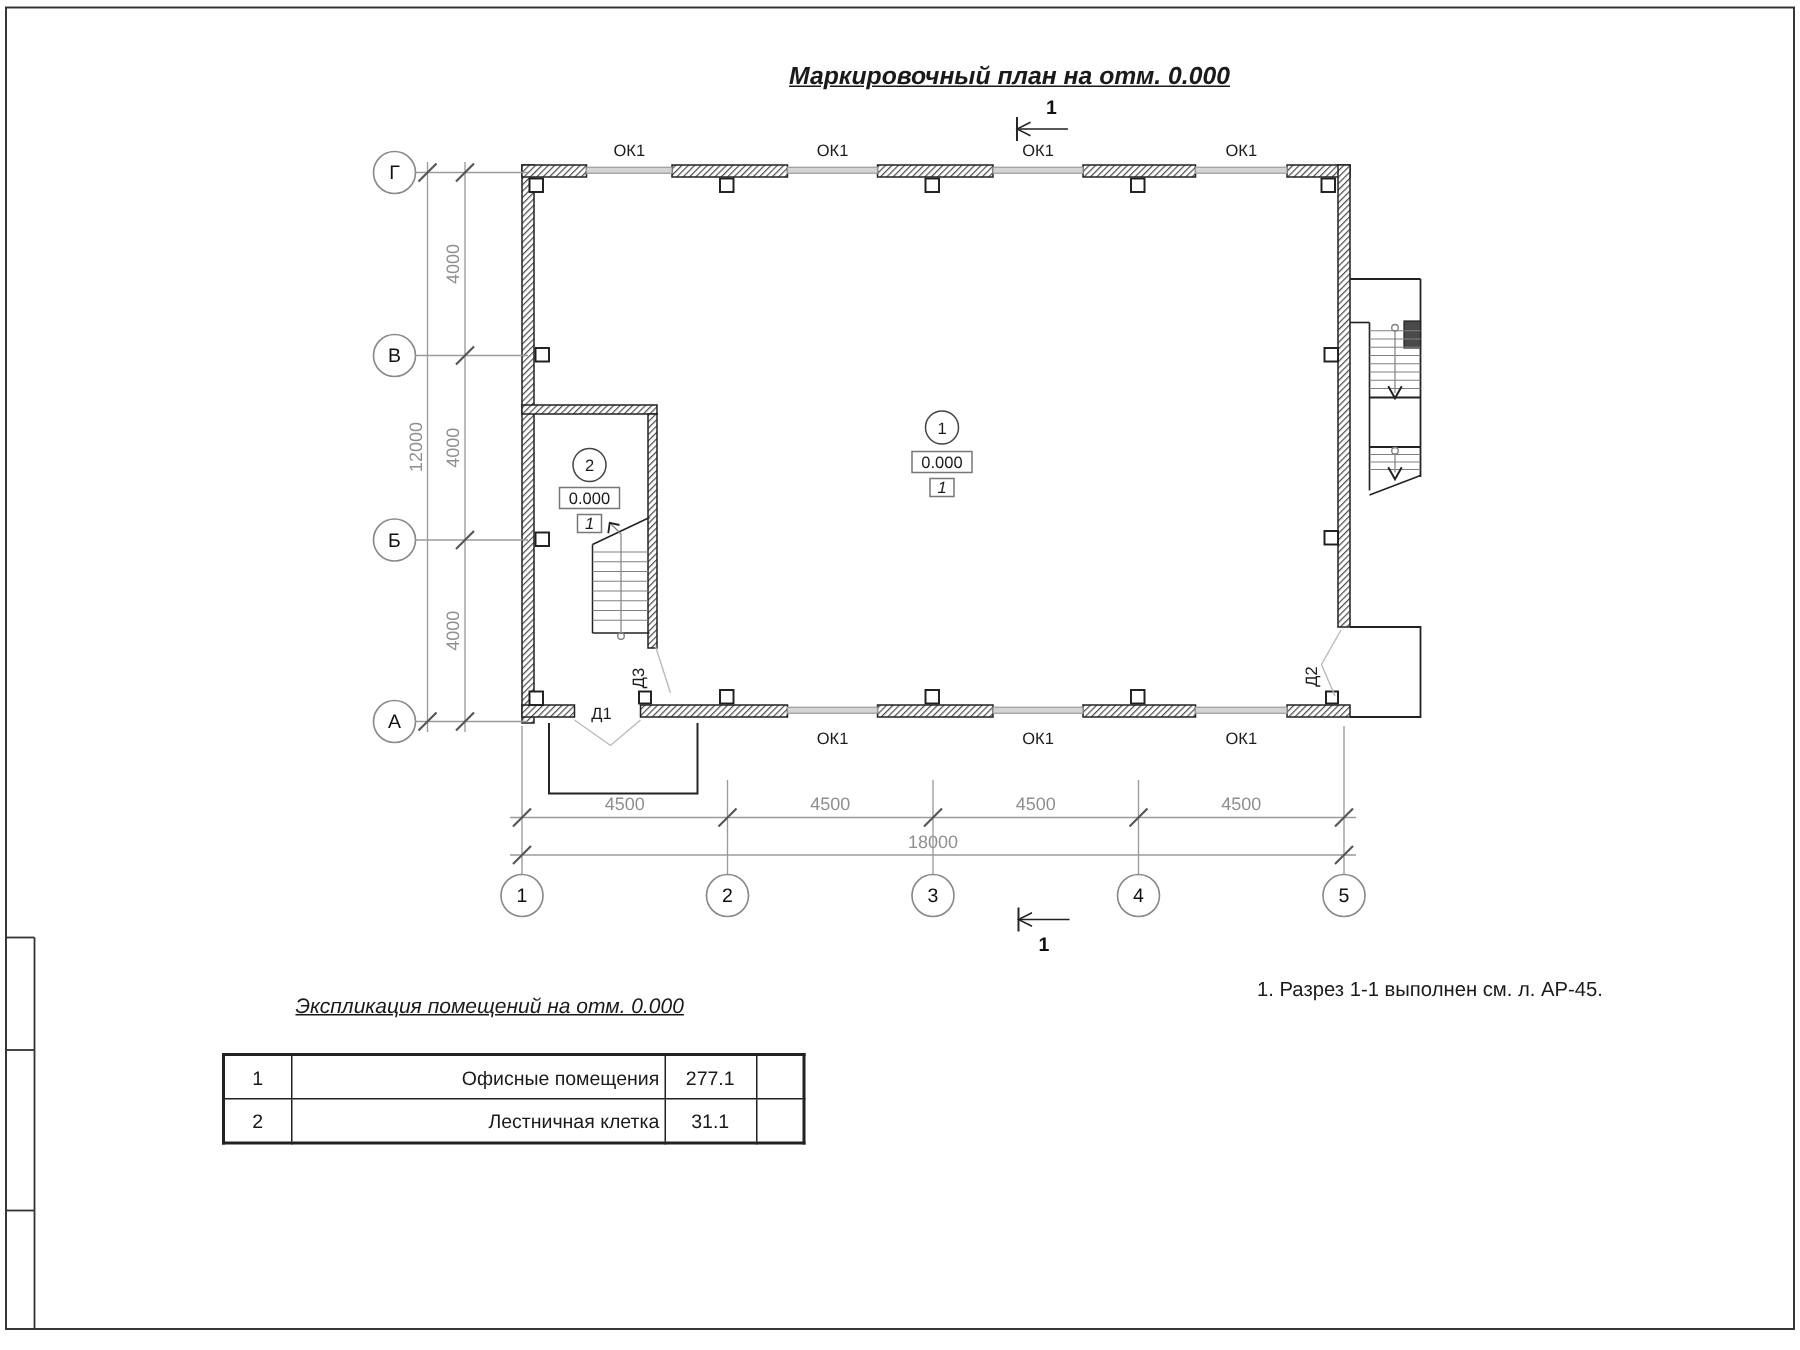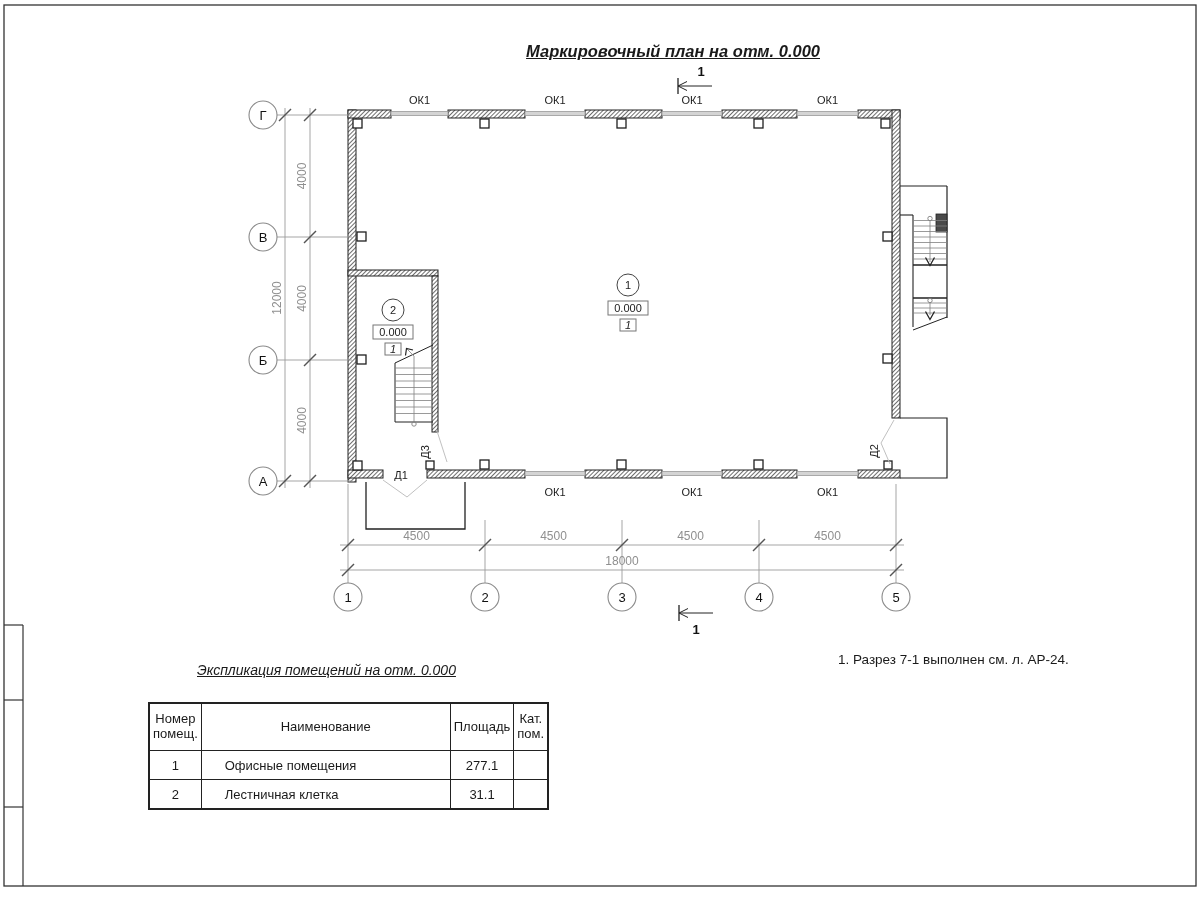--- a/index.html
+++ b/index.html
@@ -33,21 +33,21 @@
   }
   .note{position:absolute;left:838px;top:652px;font-size:13.5px;}
 
   .expl{position:absolute;left:148px;top:702px;}
   .expl table{border-collapse:collapse;table-layout:fixed;font-size:13px;}
   .expl td{border:1.5px solid #222;padding:1px 3px;text-align:center;vertical-align:middle;overflow:hidden;}
   .expl table{border:2px solid #222;}
   .expl tr.hdr td{height:44px;line-height:1.15;}
   .expl tr.row td{height:26px;}
   .expl tr.total td{height:22px;border-top:2.5px solid #222;}
-  .expl td.nm{text-align:left;padding-left:23px;}
+  .expl td.nm{text-align:right;padding-left:23px;}
   .expl td.tot{text-align:right;padding-right:4px;}
 </style>
 </head>
 <body>
 
 
 
 <svg width="1200" height="900" viewBox="0 0 1200 900">
   <defs>
     <pattern id="hatch" width="3" height="3" patternUnits="userSpaceOnUse" patternTransform="rotate(45)">
@@ -274,38 +274,32 @@
     <circle cx="393" cy="310" r="11" fill="#fff" stroke="#444" stroke-width="1"></circle>
     <text class="lbl" x="393" y="314" font-size="12">2</text>
     <rect class="mark-box" x="373" y="325" width="40" height="14"></rect>
     <text class="lbl" x="393" y="336" font-size="12">0.000</text>
     <rect class="mark-box" x="385" y="343" width="16" height="12"></rect>
     <text class="lbl" x="393" y="352.5" font-size="10" font-style="italic">1</text>
   </g>
 </svg>
 
 <div class="page-title">Маркировочный план на отм. 0.000</div>
-<div class="note">1. Разрез 7-1 выполнен см. л. АР-24.</div>
+<div class="note">1. Разрез 1-1 выполнен см. л. АР-45.</div>
 <div class="expl-title">Экспликация помещений на отм. 0.000</div>
 
 <div class="expl">
   <table>
     <colgroup>
         <col style="width:45px">
         <col style="width:249px">
         <col style="width:61px">
         <col style="width:32px">
       </colgroup>
     <tbody>
-        <tr class="hdr">
-      <td>Номер помещ.</td>
-      <td>Наименование</td>
-      <td>Площадь</td>
-      <td>Кат. пом.</td>
-    </tr>
     <tr class="row">
       <td>1</td>
       <td class="nm">Офисные помещения</td>
       <td>277.1</td>
       <td></td>
     </tr>
     <tr class="row">
       <td>2</td>
       <td class="nm">Лестничная клетка</td>
       <td>31.1</td>

